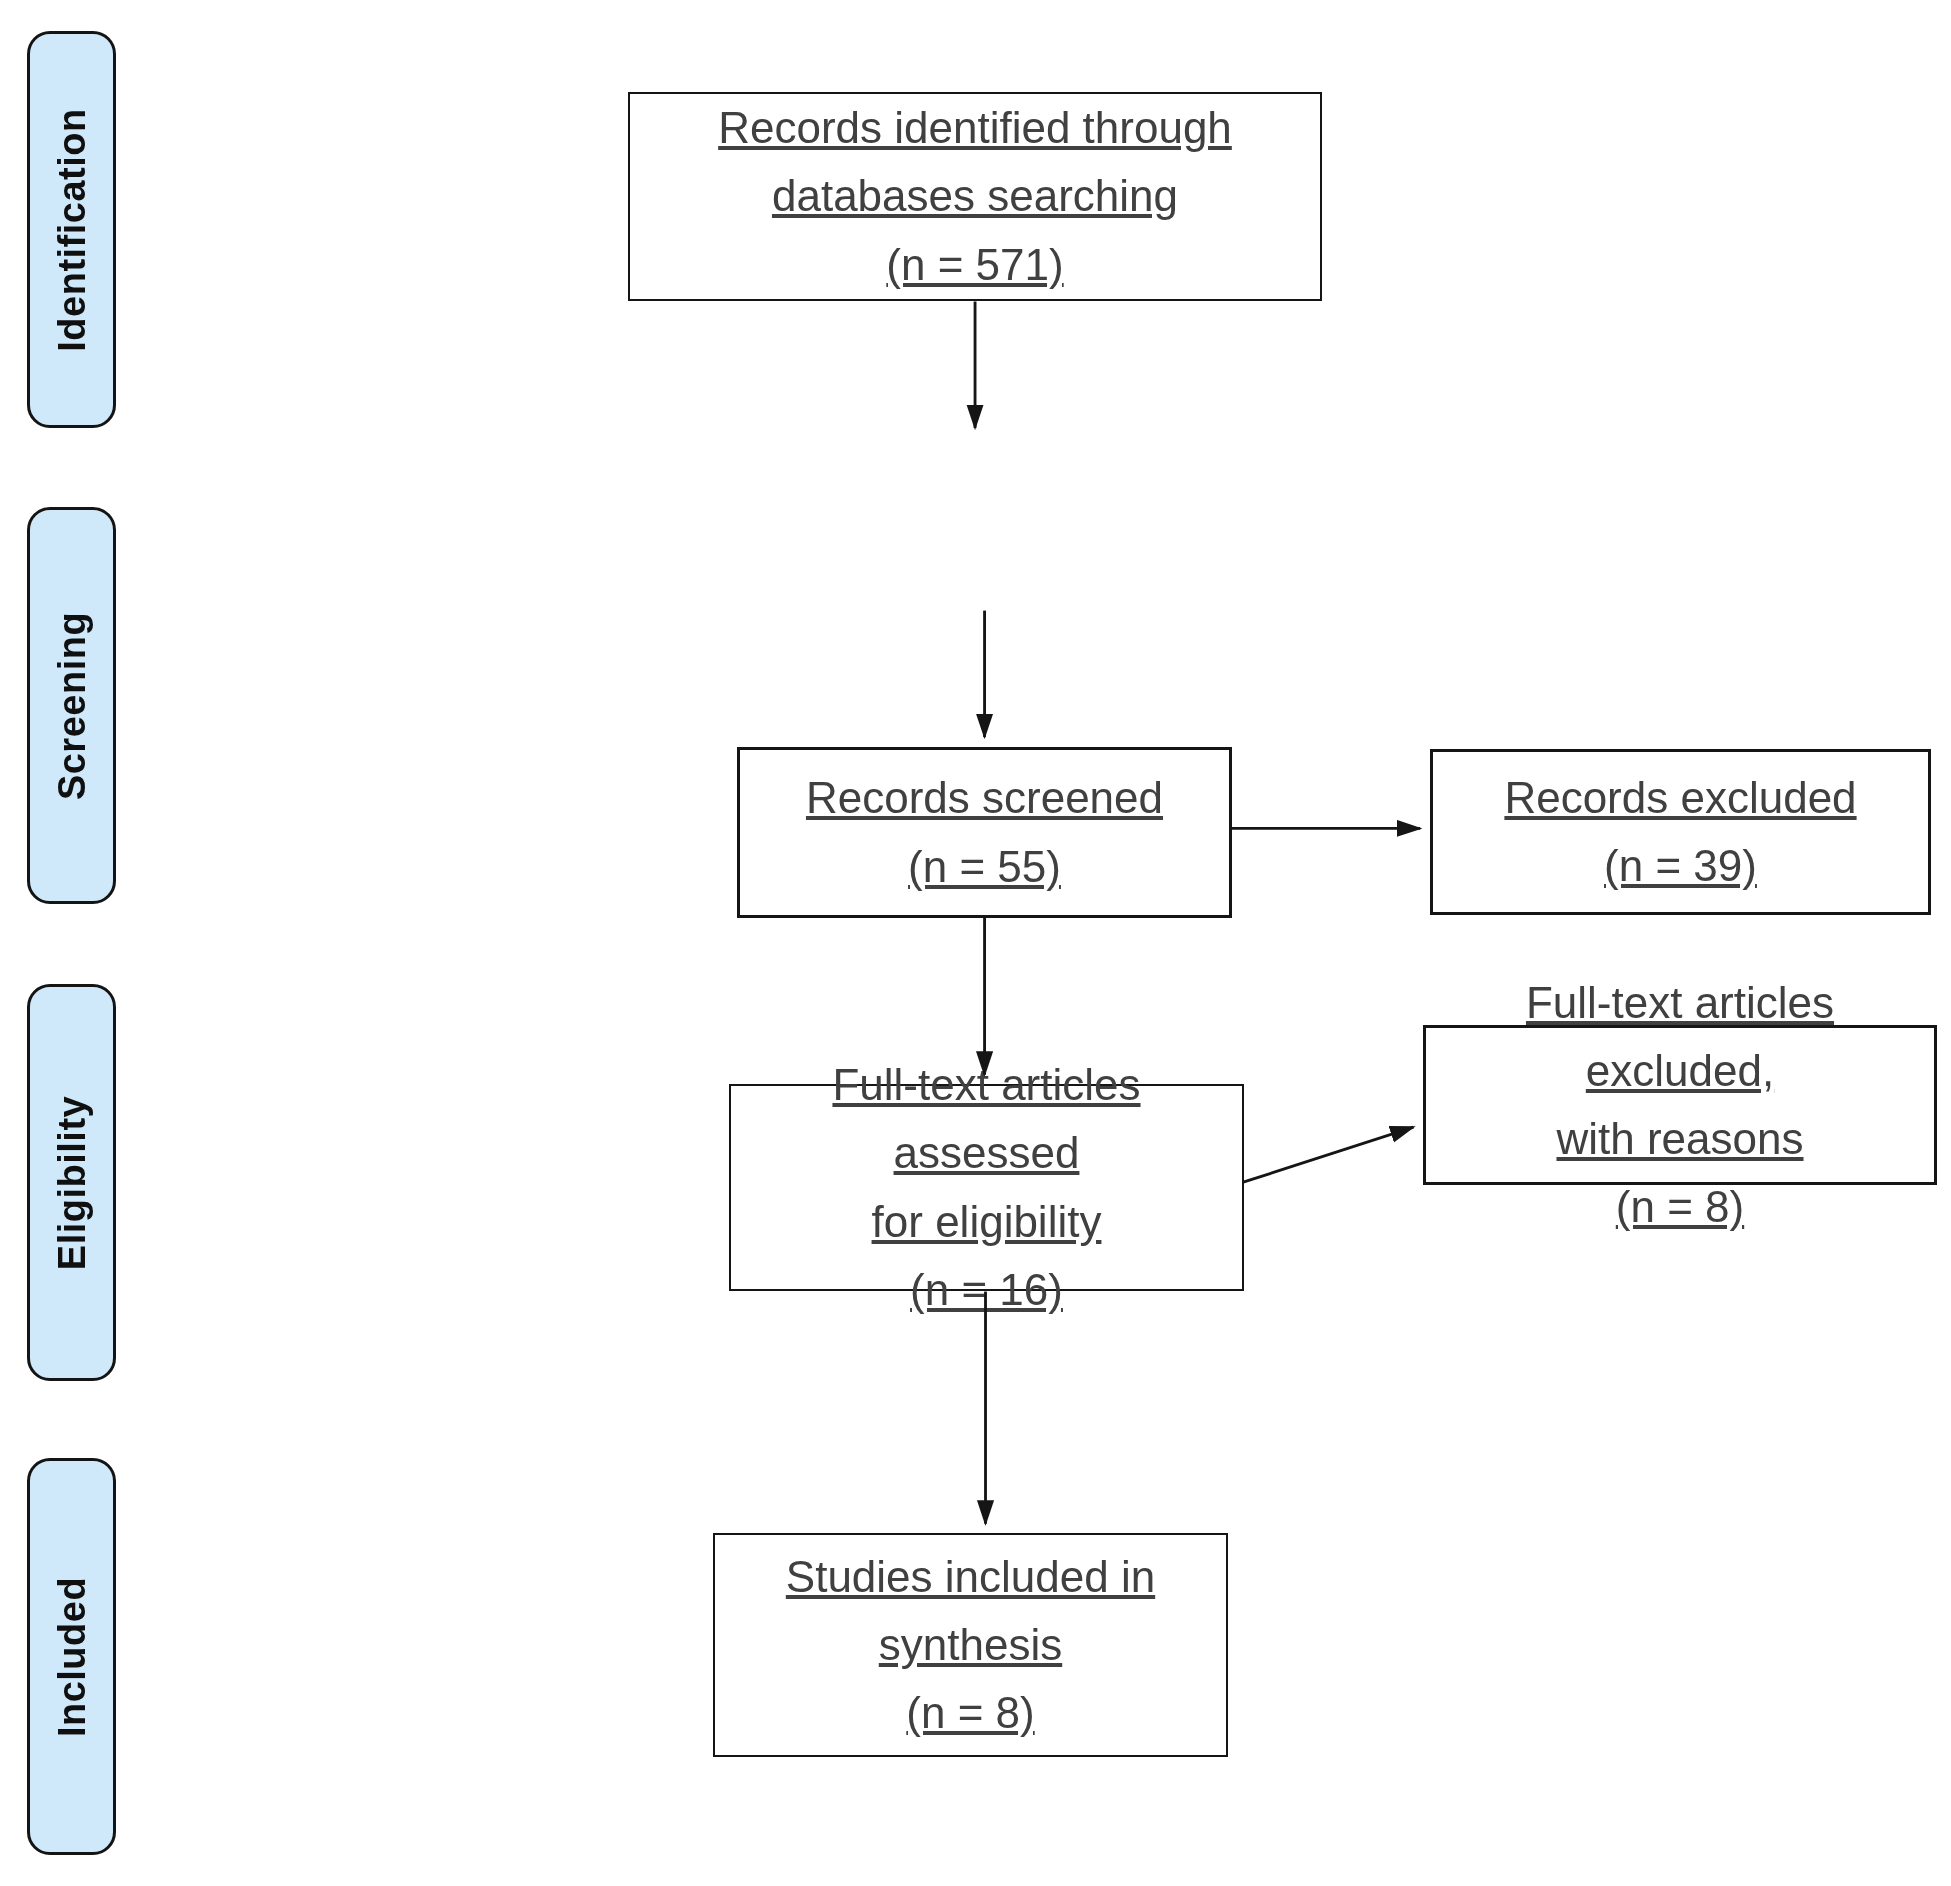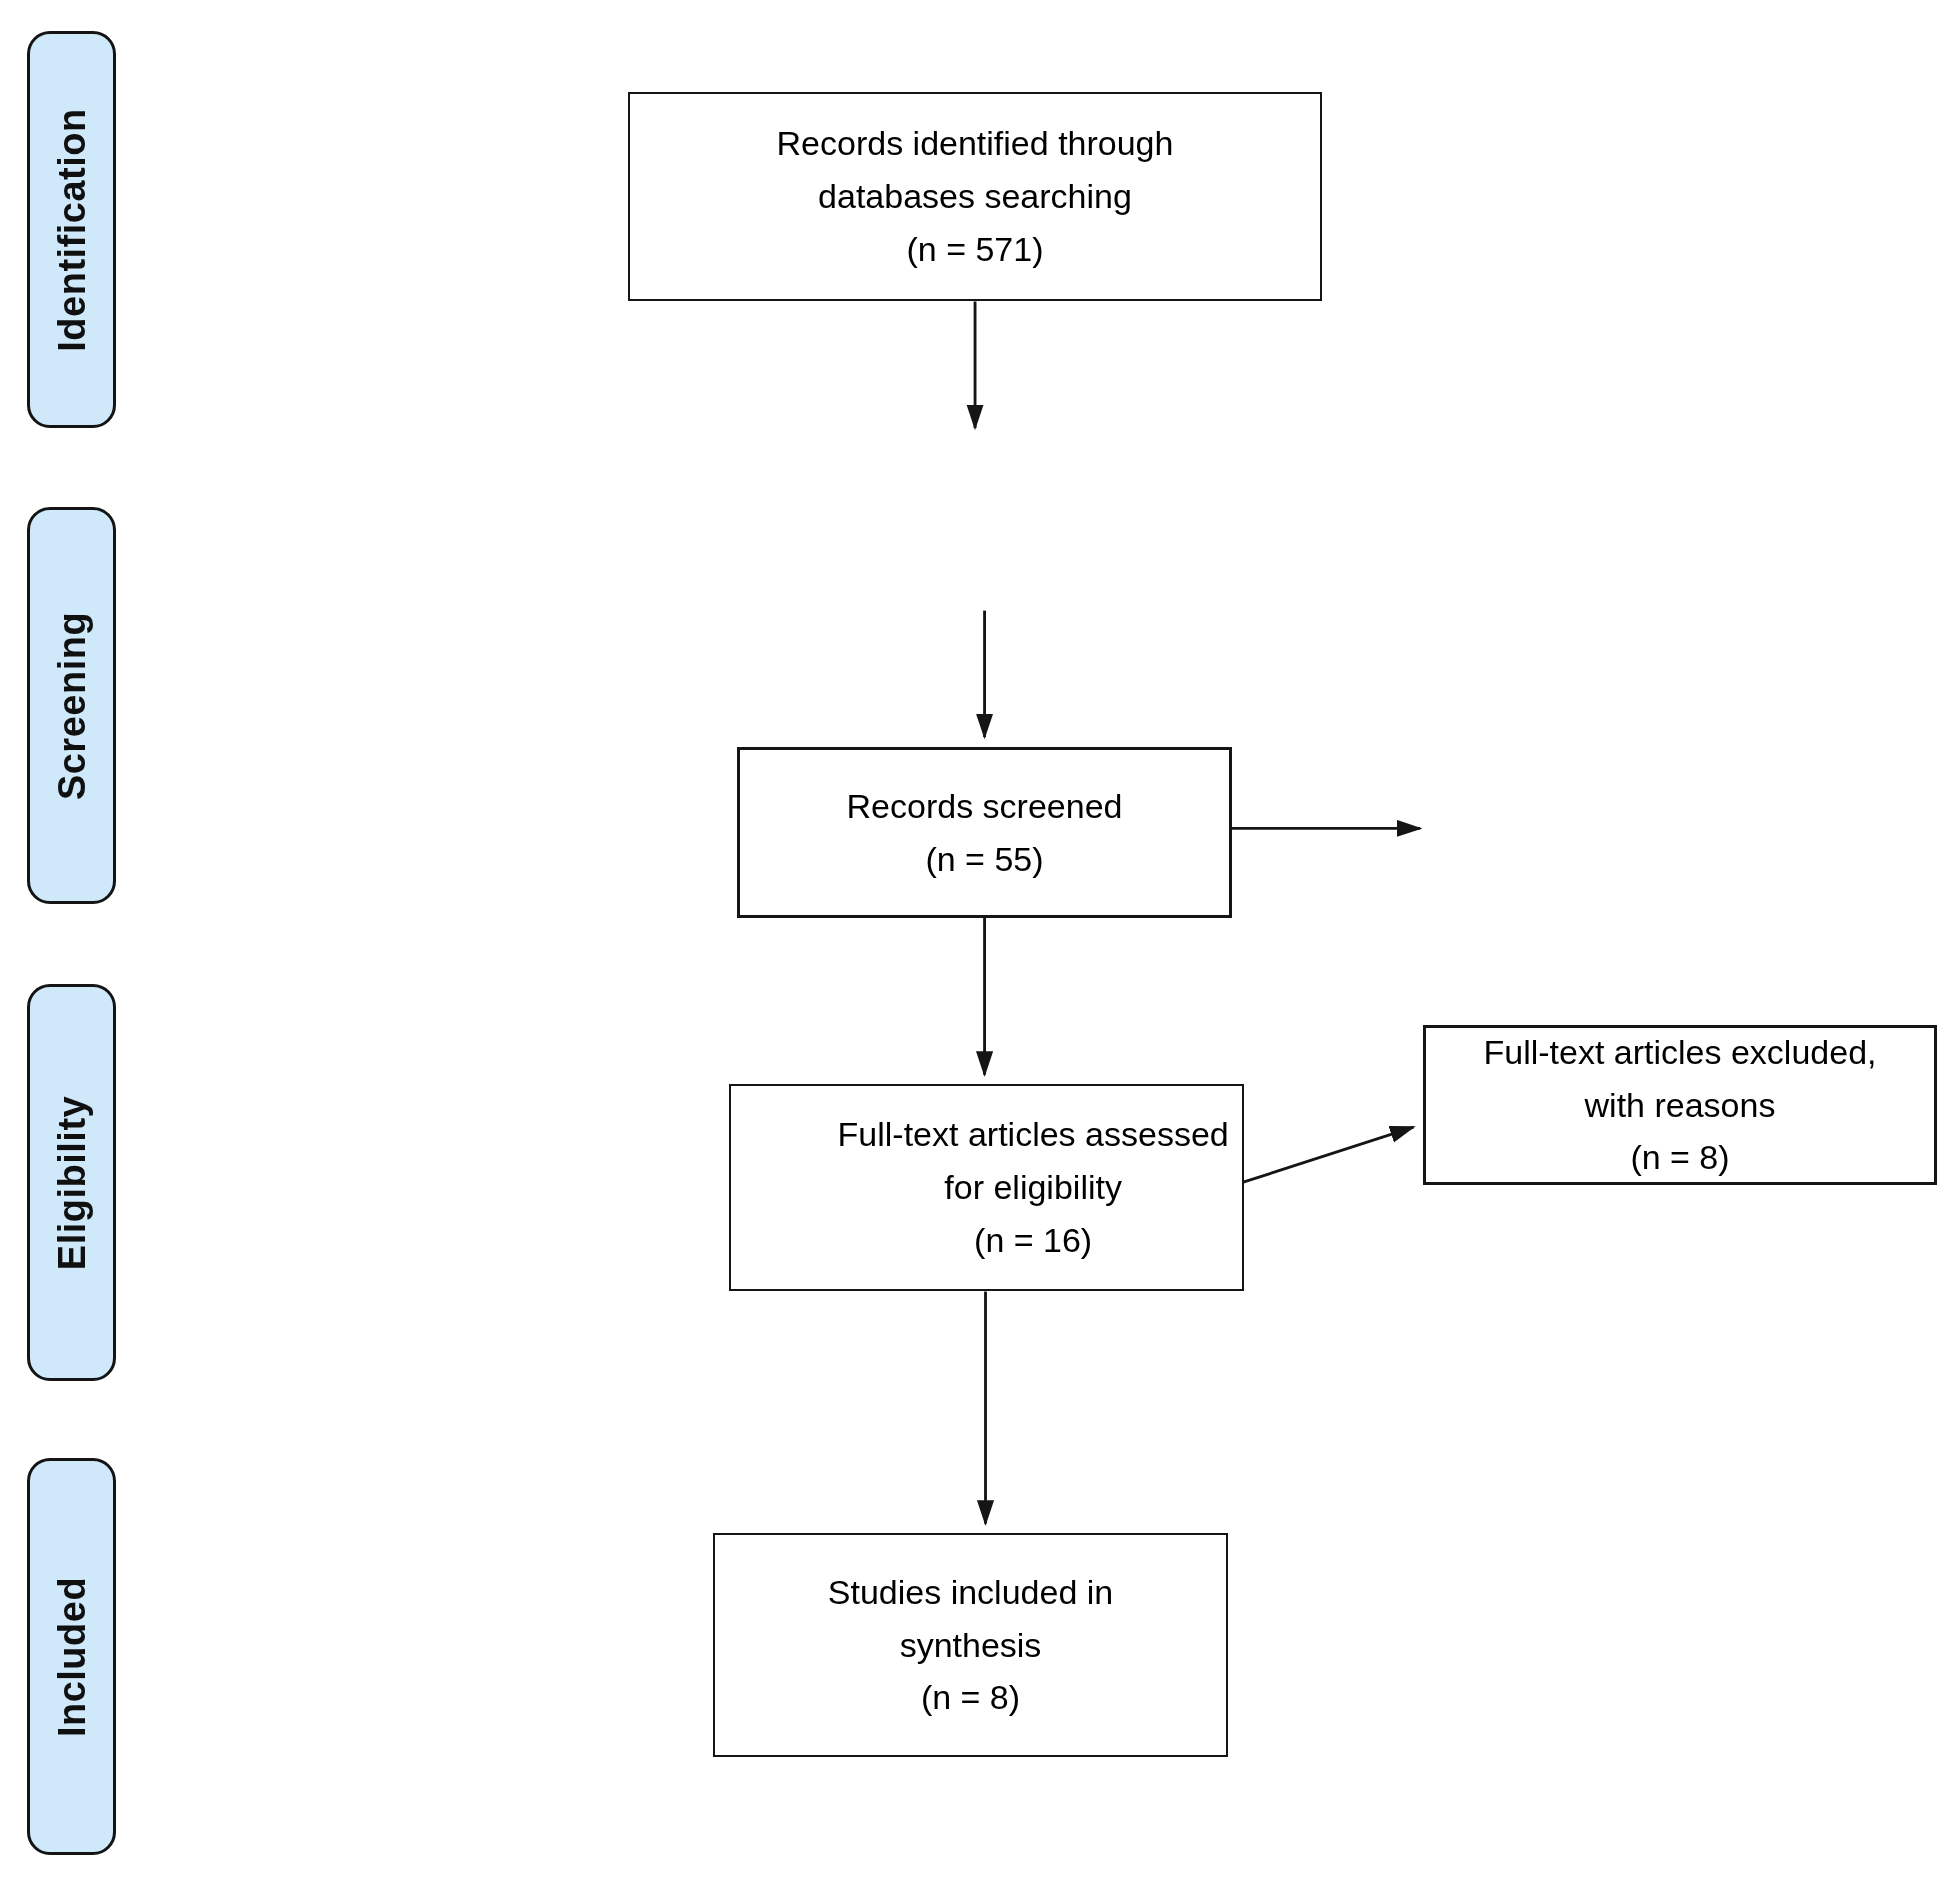--- a/index.html
+++ b/index.html
@@ -40,24 +40,25 @@
     background: #ffffff;
     border: 3.8px solid #151515;
     box-sizing: border-box;
     display: flex;
     align-items: center;
     justify-content: center;
   }
   .node .text {
     white-space: pre-line;
     text-align: center;
-    font-size: 34px;
+    font-size: 44px;
     line-height: 1.55;
-    color: #000000;
+    color: #404040;
     padding: 0 13.3px;
+    text-decoration: underline;
   }
   #arrows {
     position: absolute;
     left: 0; top: 0;
     width: 1952px;
     height: 1886px;
     pointer-events: none;
   }
   
   #node-identified        { left: 628px;  top: 92px;   width: 694px; height: 209px; border-width: 2.9px; }
@@ -92,20 +93,24 @@
 
   <div class="node" id="node-identified">
     <span class="text">Records identified through
 databases searching
 (n = 571)</span>
   </div>
   <div class="node" id="node-screened">
     <span class="text">Records screened
 (n = 55)</span>
   </div>
+  <div class="node" id="node-records-excluded">
+    <span class="text">Records excluded
+(n = 39)</span>
+  </div>
   <div class="node" id="node-fulltext-assessed">
     <span class="text">Full-text articles assessed
 for eligibility
 (n = 16)</span>
   </div>
   <div class="node" id="node-fulltext-excluded">
     <span class="text">Full-text articles excluded,
 with reasons
 (n = 8)</span>
   </div>

